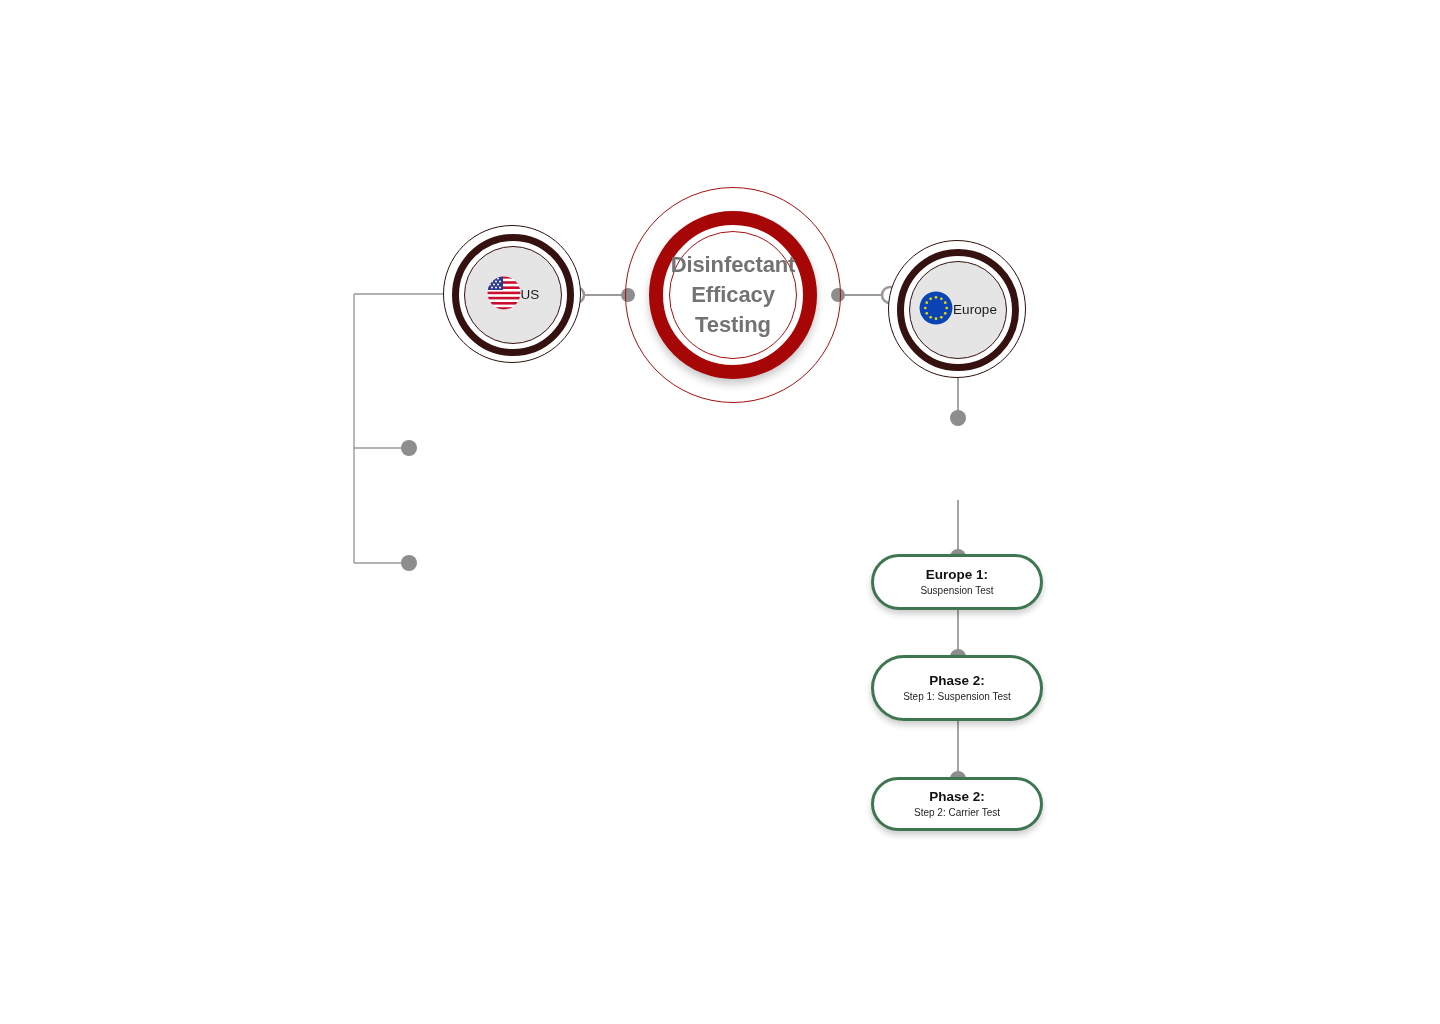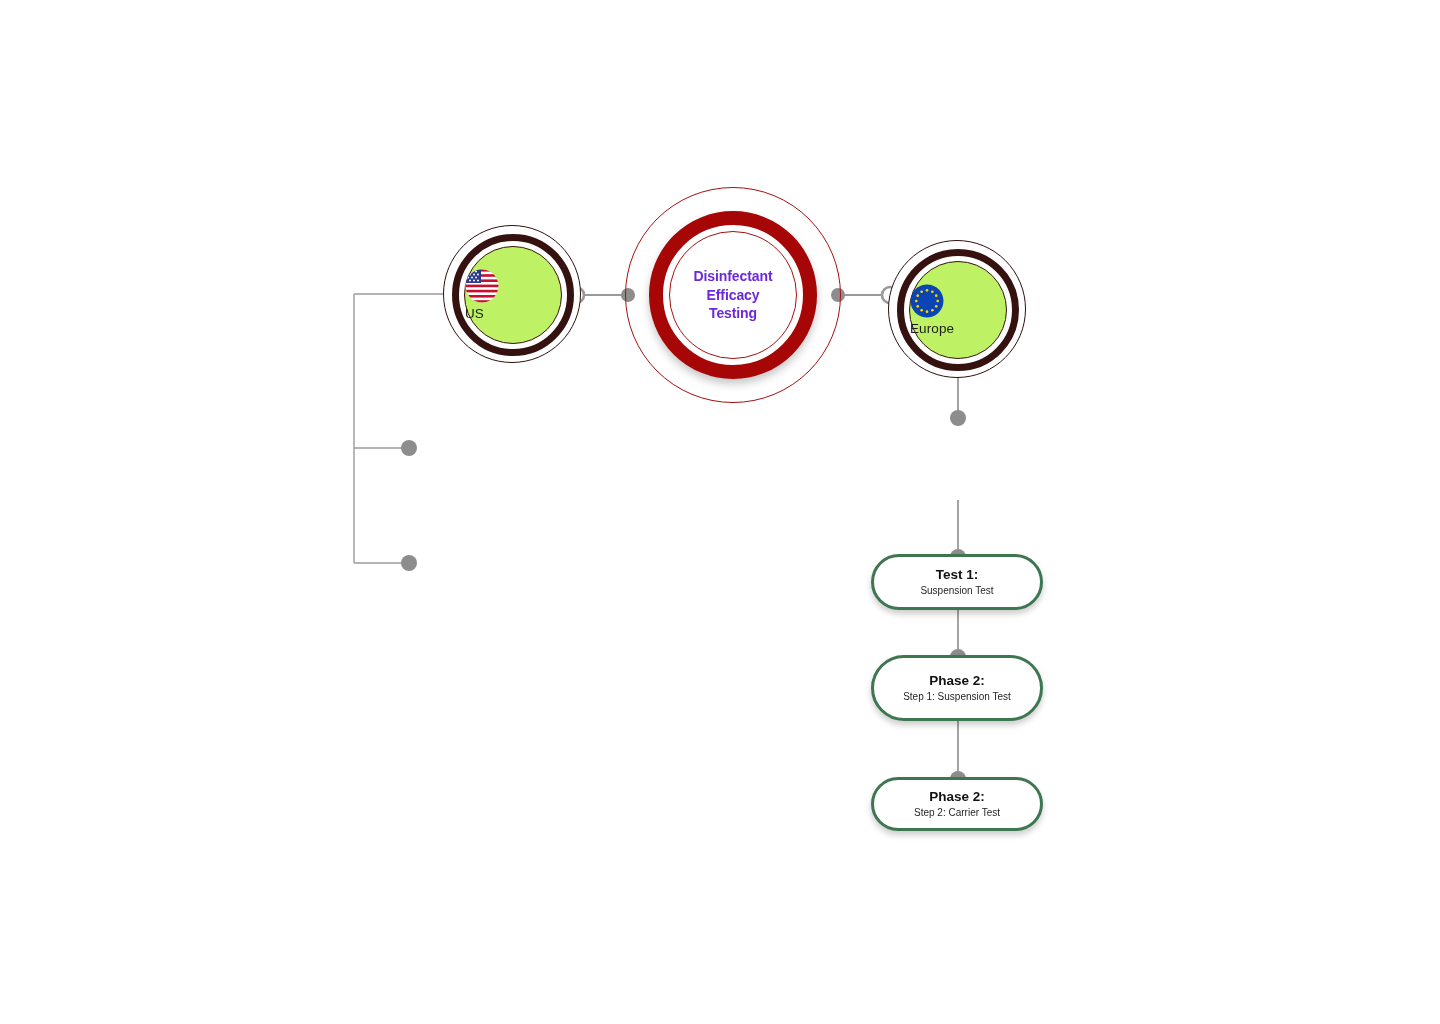--- a/index.html
+++ b/index.html
@@ -58,24 +58,24 @@
     background: #ffffff;
   }
   .ring-inner {
     position: absolute;
     left: 21px; top: 21px;
     width: 98px;
     height: 98px;
     border-radius: 50%;
     border: 1px solid #35120f;
     box-sizing: border-box;
-    background: #bef264;
+    background: #e5e5e5;
     display: flex;
-    flex-direction: column;
-    align-items: flex-start;
+    flex-direction: row;
+    align-items: center;
     justify-content: center;
   }
   .flag-badge {
     width: 34px;
     height: 34px;
     border-radius: 50%;
     overflow: hidden;
     margin-bottom: 4px;
     position: relative;
   }
@@ -119,23 +119,23 @@
     border-radius: 50%;
     border: 1.3px solid #a60f0f;
     box-sizing: border-box;
     background: #ffffff;
     display: flex;
     align-items: center;
     justify-content: center;
     text-align: center;
   }
   .hub-label {
-    font-size: 14px;
+    font-size: 22px;
     font-weight: bold;
-    color: #6d28d9;
+    color: #737373;
     line-height: 1.35;
     letter-spacing: -.1px;
   }
 
   
   .pill {
     position: absolute;
     background: #ffffff;
     box-sizing: border-box;
     display: flex;
@@ -300,21 +300,21 @@
         <span>Testing</span>
       </div>
     </div>
   </div>
 
 
 
 
   <div id="pill-p1" class="pill green">
     <span class="pill-two-line">
-      <span class="l1">Test 1:</span>
+      <span class="l1">Europe 1:</span>
       <span class="l2">Suspension Test</span>
     </span>
   </div>
 
   <div id="pill-p2s1" class="pill green">
     <span class="pill-two-line">
       <span class="l1">Phase 2:</span>
       <span class="l2">Step 1: Suspension Test</span>
     </span>
   </div>

